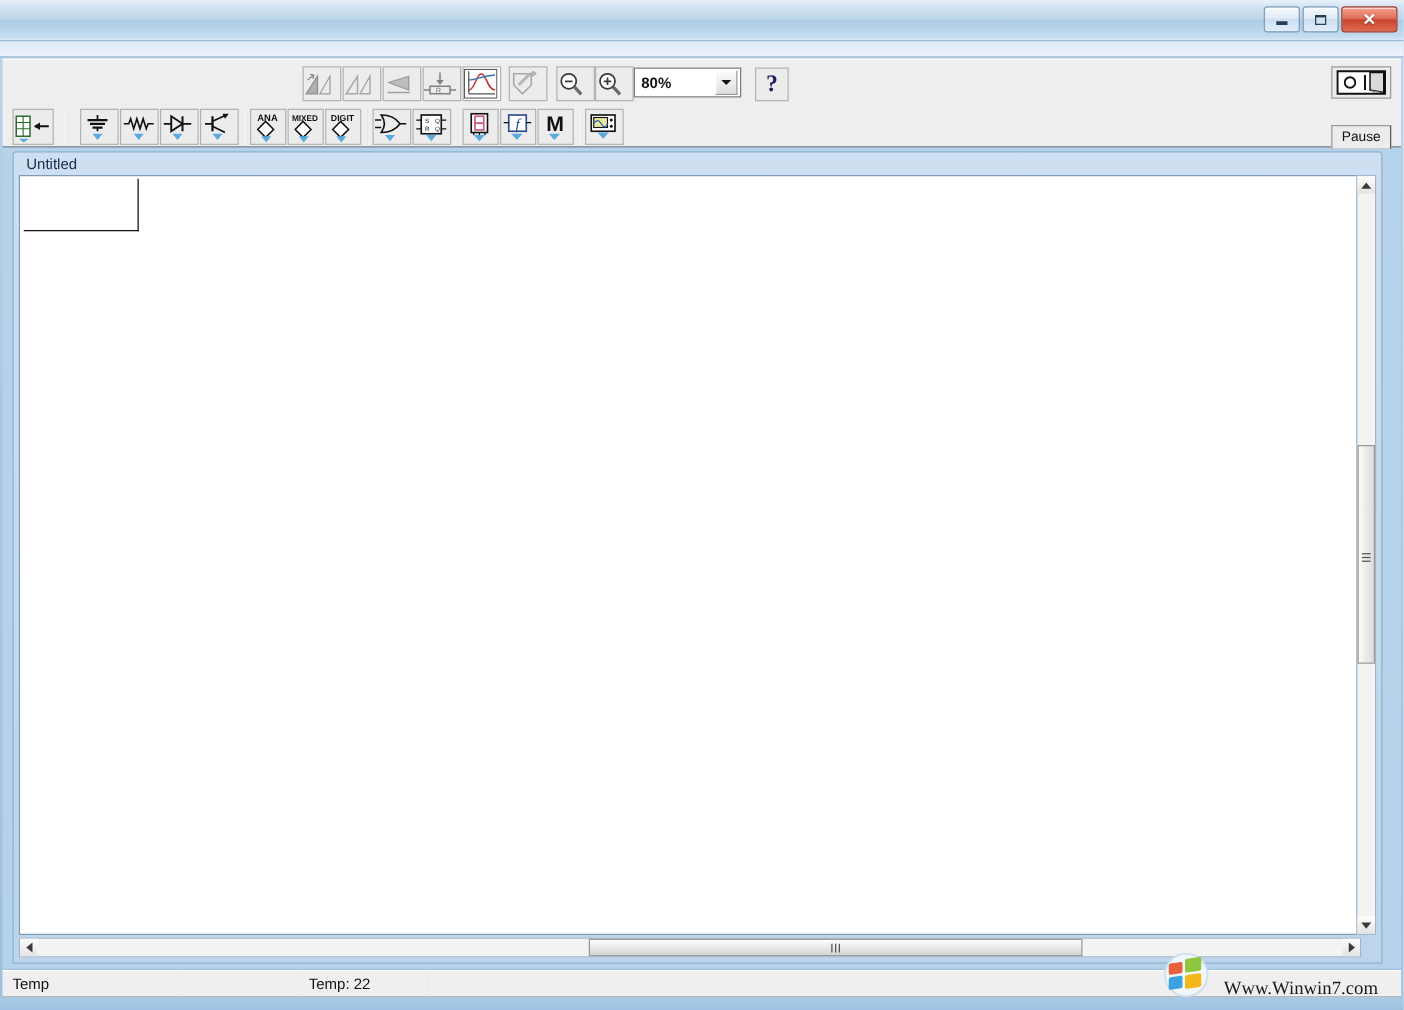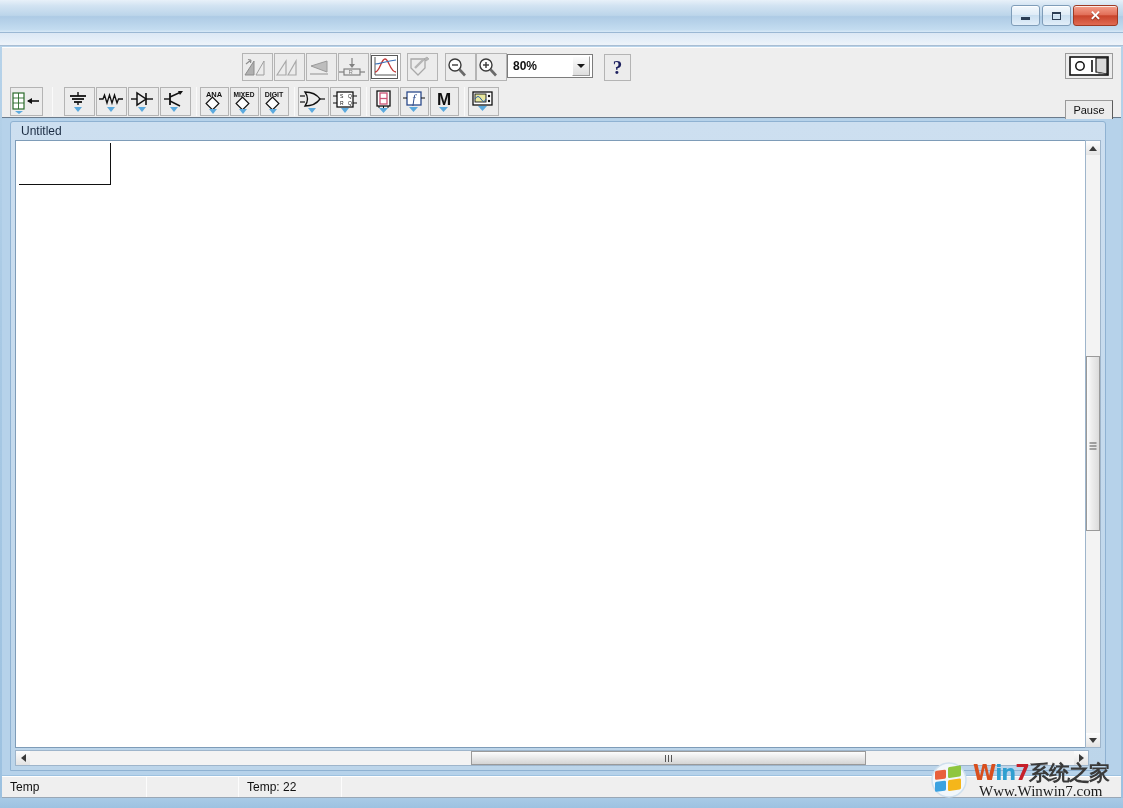--- a/index.html
+++ b/index.html
@@ -671,19 +671,16 @@
   <div id="watermark">
     <svg id="wm-logo" width="44" height="40" viewBox="0 0 44 40">
       <circle cx="22" cy="18" r="17" fill="#f2f7fb" stroke="#cfe0ee" stroke-width="1.5"></circle>
       <g transform="translate(8,7) skewY(-8)">
         <rect x="0" y="2" width="11" height="9" rx="1.5" fill="#e8603c"></rect>
         <rect x="13" y="0" width="13" height="11" rx="1.5" fill="#8ec63f"></rect>
         <rect x="0" y="13" width="11" height="10" rx="1.5" fill="#3ba2e0"></rect>
         <rect x="13" y="13" width="13" height="11" rx="1.5" fill="#f5b61a"></rect>
       </g>
     </svg>
-    <div id="wm-cn">
-      <span class="wm-w">W</span><span class="wm-in">in</span><span class="wm-7">7</span><span class="wm-hanzi">系统之家</span>
-    </div>
     <div id="wm-url">Www.Winwin7.com</div>
   </div>
 
 </div>
 
 </body></html>

